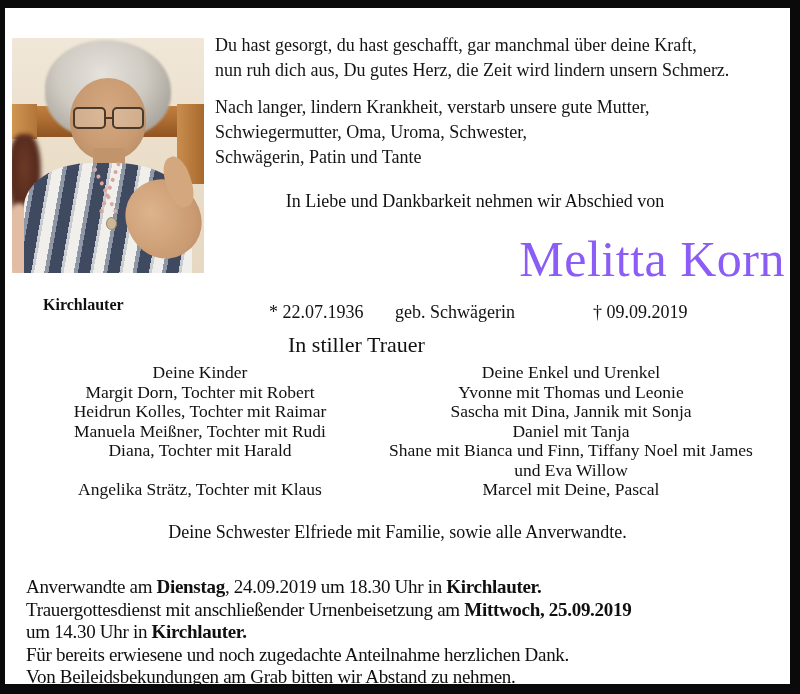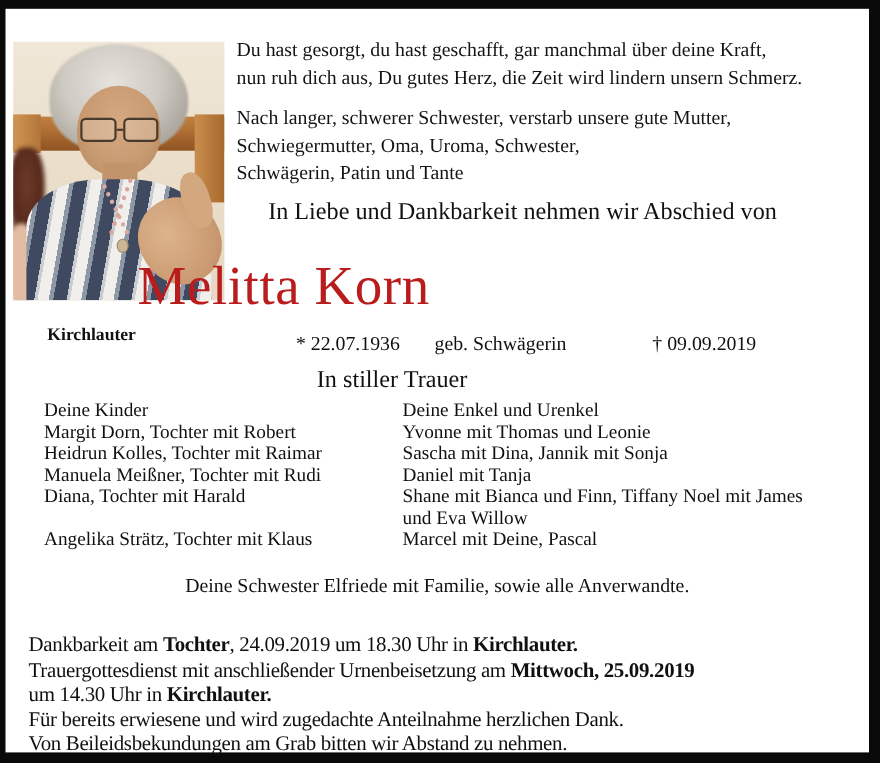--- a/index.html
+++ b/index.html
@@ -13,31 +13,31 @@
     background:#0a0a0a;overflow:hidden;
   }
   .sheet{
     position:absolute;left:5px;top:8px;width:785px;height:676px;
     background:#ffffff;color:#111111;
   }
   .abs{position:absolute;}
   .body-text{font-size:18px;line-height:25px;color:#141414;}
   .quote-block{left:210px;top:25px;width:575px;}
   .intro-block{left:210px;top:87px;width:575px;}
-  .farewell{left:160px;top:171px;width:620px;text-align:center;font-size:22px;}
+  .farewell{left:160px;top:183px;width:620px;text-align:center;font-size:18px;}
   .name{
-    left:120px;top:222px;width:660px;text-align:left;
-    font-size:50px;line-height:58px;letter-spacing:0.5px;color:#b91c1c;
+    left:120px;top:222px;width:660px;text-align:right;
+    font-size:50px;line-height:58px;letter-spacing:0.5px;color:#8b5cf6;
   }
   .place{left:38px;top:288px;font-size:16px;font-weight:bold;}
   .birth{left:264px;top:294px;font-size:18px;}
   .maiden{left:390px;top:294px;font-size:18px;}
   .death{left:588px;top:294px;font-size:18px;}
   .mourning{left:283px;top:324px;font-size:22px;}
-  .col{font-size:17.5px;line-height:19.5px;}
+  .col{font-size:17.5px;line-height:19.5px;text-align:center;}
   .col-left{left:35px;top:355px;width:320px;}
   .col-right{left:361px;top:355px;width:410px;}
   .col-line{min-height:19.5px;white-space:nowrap;}
   .sister{left:0;top:514px;width:785px;text-align:center;font-size:18px;}
   .funeral{
     left:21px;top:568px;width:750px;
     font-size:19px;line-height:22.5px;letter-spacing:-0.3px;color:#101010;
   }
   .b{font-weight:bold;}
 
@@ -113,21 +113,21 @@
       <div class="layer hand"></div>
       <div class="layer finger"></div>
     </div>
 
     <div class="abs body-text quote-block">
       <div>Du hast gesorgt, du hast geschafft, gar manchmal über deine Kraft,</div>
       <div>nun ruh dich aus, Du gutes Herz, die Zeit wird lindern unsern Schmerz.</div>
     </div>
 
     <div class="abs body-text intro-block">
-      <div>Nach langer, schwerer Schwester, verstarb unsere gute Mutter,</div>
+      <div>Nach langer, lindern Krankheit, verstarb unsere gute Mutter,</div>
       <div>Schwiegermutter, Oma, Uroma, Schwester,</div>
       <div>Schwägerin, Patin und Tante</div>
     </div>
 
     <div class="abs farewell">In Liebe und Dankbarkeit nehmen wir Abschied von</div>
 
     <div class="abs name">Melitta Korn</div>
 
     <div class="abs place">Kirchlauter</div>
     <div class="abs birth">* 22.07.1936</div>
@@ -152,21 +152,21 @@
       <div class="col-line">Sascha mit Dina, Jannik mit Sonja</div>
       <div class="col-line">Daniel mit Tanja</div>
       <div class="col-line">Shane mit Bianca und Finn, Tiffany Noel mit James</div>
       <div class="col-line">und Eva Willow</div>
       <div class="col-line">Marcel mit Deine, Pascal</div>
     </div>
 
     <div class="abs sister">Deine Schwester Elfriede mit Familie, sowie alle Anverwandte.</div>
 
     <div class="abs funeral">
-      <div><span>Dankbarkeit am </span><span class="b">Tochter</span><span>, 24.09.2019 um 18.30 Uhr in </span><span class="b">Kirchlauter.</span></div>
+      <div><span>Anverwandte am </span><span class="b">Dienstag</span><span>, 24.09.2019 um 18.30 Uhr in </span><span class="b">Kirchlauter.</span></div>
       <div><span>Trauergottesdienst mit anschließender Urnenbeisetzung am </span><span class="b">Mittwoch, 25.09.2019</span></div>
       <div><span>um 14.30 Uhr in </span><span class="b">Kirchlauter.</span></div>
-      <div>Für bereits erwiesene und wird zugedachte Anteilnahme herzlichen Dank.</div>
+      <div>Für bereits erwiesene und noch zugedachte Anteilnahme herzlichen Dank.</div>
       <div>Von Beileidsbekundungen am Grab bitten wir Abstand zu nehmen.</div>
     </div>
 
   </div>
 </div>
 
 </body></html>

